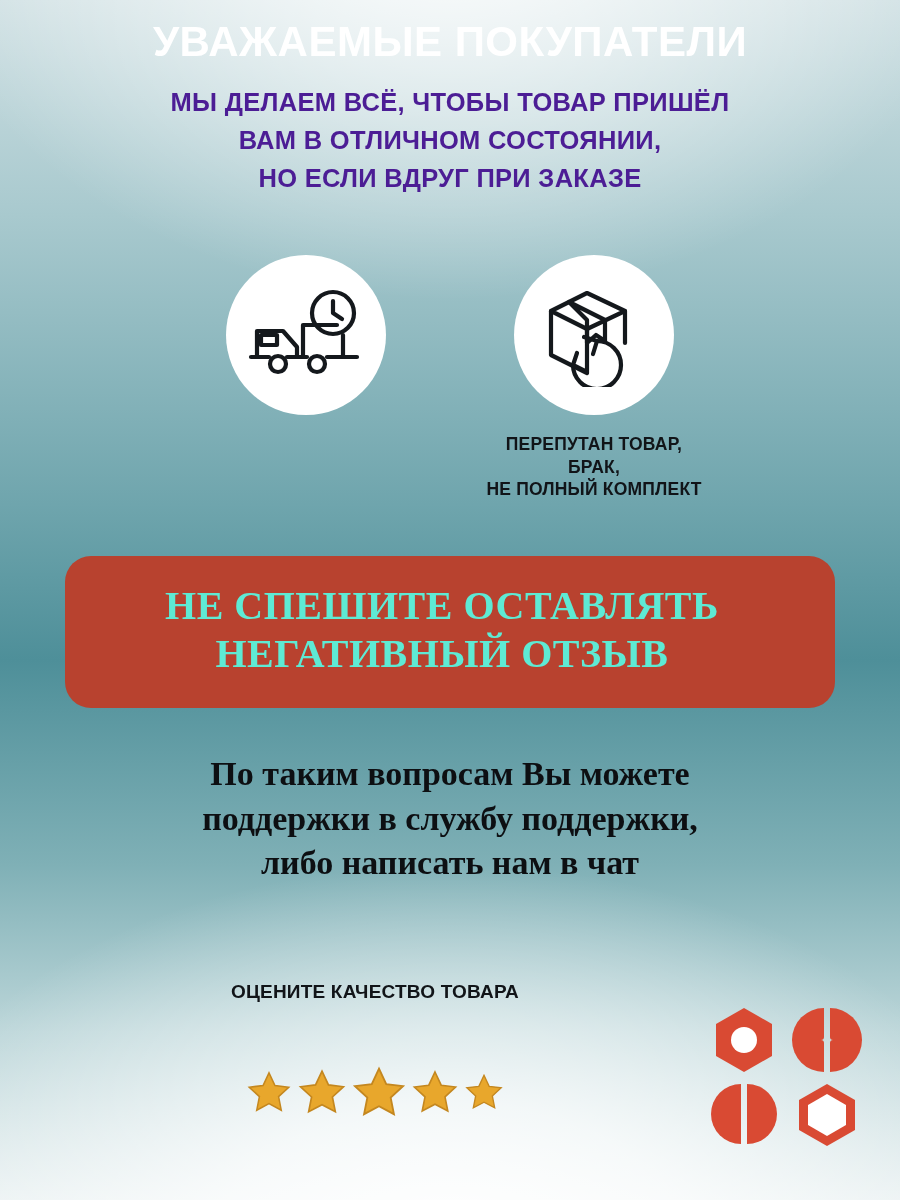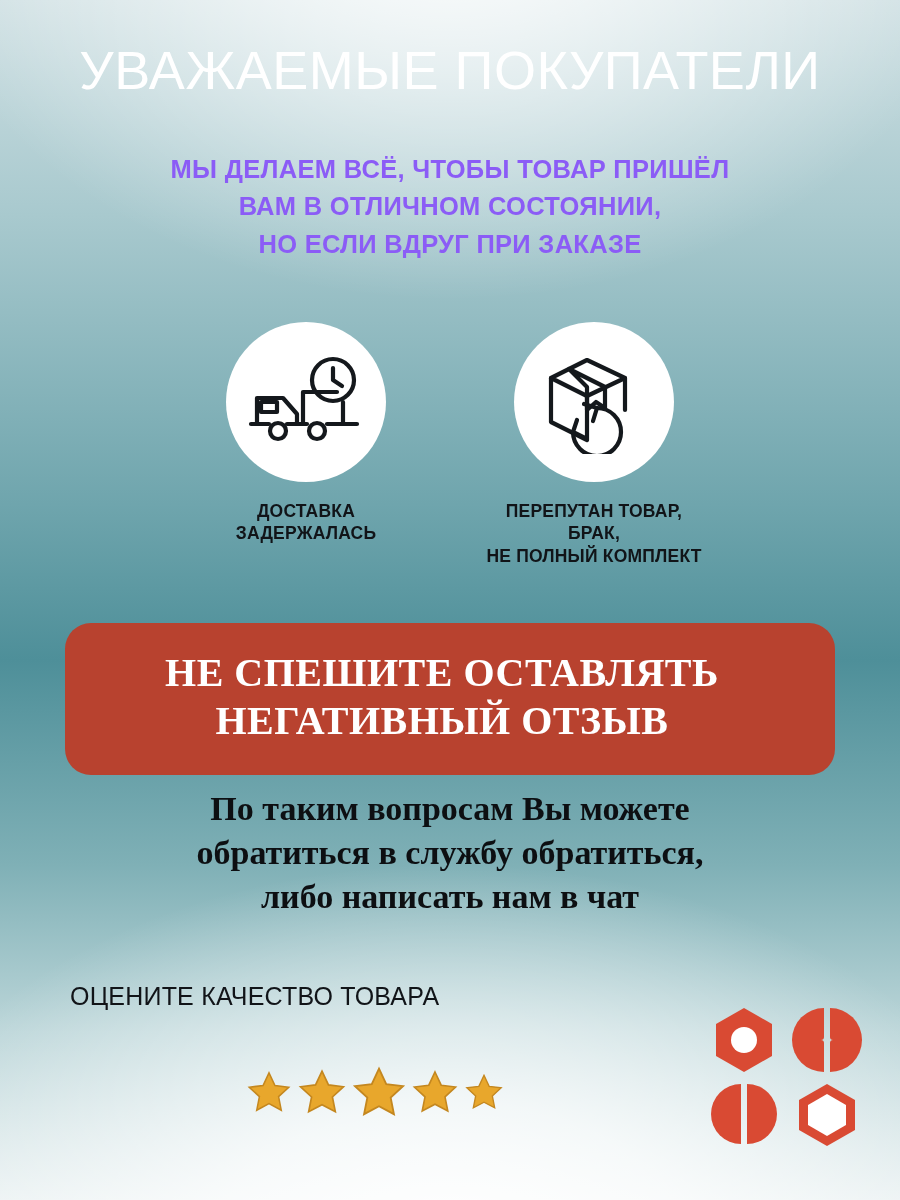--- a/index.html
+++ b/index.html
@@ -19,34 +19,34 @@
   .page {
     position: relative;
     width: 900px;
     height: 1200px;
   }
 
   
   .headline {
     text-align: center;
     color: #ffffff;
-    font-weight: normal;
-    font-size: 54px;
+    font-weight: bold;
+    font-size: 42px;
     letter-spacing: 0.5px;
-    padding-top: 42px;
+    padding-top: 20px;
     line-height: 1.05;
     text-transform: uppercase;
   }
   .subheadline {
     text-align: center;
-    color: #8b5cf6;
+    color: #4c1d95;
     font-weight: bold;
     font-size: 25.5px;
     line-height: 1.48;
-    margin-top: 52px;
+    margin-top: 20px;
     text-transform: uppercase;
     letter-spacing: 0.3px;
   }
 
   
   .icon-row {
     display: flex;
     justify-content: center;
     align-items: flex-start;
     gap: 58px;
@@ -80,33 +80,33 @@
   }
 
   
   .banner {
     margin: 56px auto 0 auto;
     width: 770px;
     background: #b8422f;
     border-radius: 26px;
     padding: 26px 36px 30px 20px;
     text-align: center;
-    color: #ffffff;
+    color: #5eead4;
     font-weight: bold;
     font-size: 40px;
     line-height: 1.2;
     text-transform: uppercase;
     letter-spacing: 0.5px;
     font-family: "Liberation Serif", serif;
   }
   .banner .l2 { display: block; }
 
   
   .support {
-    margin: 12px auto 0 auto;
+    margin: 44px auto 0 auto;
     width: 760px;
     text-align: center;
     color: #0d0f12;
     font-weight: bold;
     font-size: 34px;
     line-height: 1.3;
     font-family: "Liberation Serif", serif;
   }
 
   
@@ -115,24 +115,24 @@
     left: 0;
     right: 0;
     bottom: 18px;
     height: 210px;
   }
   .rate-text {
     position: absolute;
     left: 70px;
     top: 6px;
     width: 610px;
-    text-align: left;
+    text-align: center;
     color: #111418;
-    font-weight: normal;
-    font-size: 25px;
+    font-weight: bold;
+    font-size: 19px;
     line-height: 1.45;
     text-transform: uppercase;
     letter-spacing: 0.2px;
   }
   .stars {
     position: absolute;
     left: 70px;
     top: 92px;
     width: 610px;
     text-align: center;
@@ -175,24 +175,20 @@
 
             <path d="M56 70 V38 h34"></path>
             <path d="M96 48 v22"></path>
 
             <path d="M4 70 h18 M40 70 h20 M80 70 h30"></path>
 
             <circle cx="31" cy="77" r="8"></circle>
             <circle cx="70" cy="77" r="8"></circle>
           </svg>
         </span>
-      </div>
-      <div class="icon-caption">
-        <div>ДОСТАВКА</div>
-        <div>ЗАДЕРЖАЛАСЬ</div>
       </div>
     </div>
 
     <div class="icon-col">
       <div class="circle">
         <span>
           <svg width="110" height="104" viewBox="0 0 110 104" fill="none" stroke="#14181c" stroke-width="4.2" stroke-linecap="round" stroke-linejoin="round">
 
             <path d="M12 28 L48 10 L86 28 L48 46 Z"></path>
             <path d="M12 28 V72 L48 90 V46"></path>
@@ -214,21 +210,21 @@
 
   </div>
 
   <div class="banner">
     <span class="l1">НЕ СПЕШИТЕ ОСТАВЛЯТЬ</span>
     <span class="l2">НЕГАТИВНЫЙ ОТЗЫВ</span>
   </div>
 
   <div class="support">
     <div>По таким вопросам Вы можете</div>
-    <div>обратиться в службу обратиться,</div>
+    <div>поддержки в службу поддержки,</div>
     <div>либо написать нам в чат</div>
   </div>
 
   <div class="footer">
     <div class="rate-text">
       <div>ОЦЕНИТЕ КАЧЕСТВО ТОВАРА</div>
     </div>
 
     <div class="stars">
       <span>

